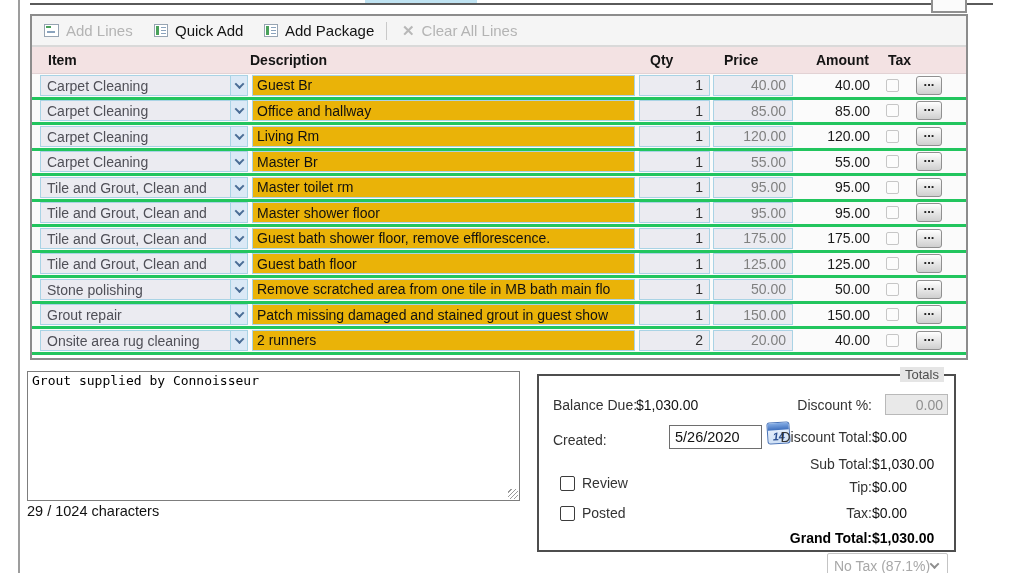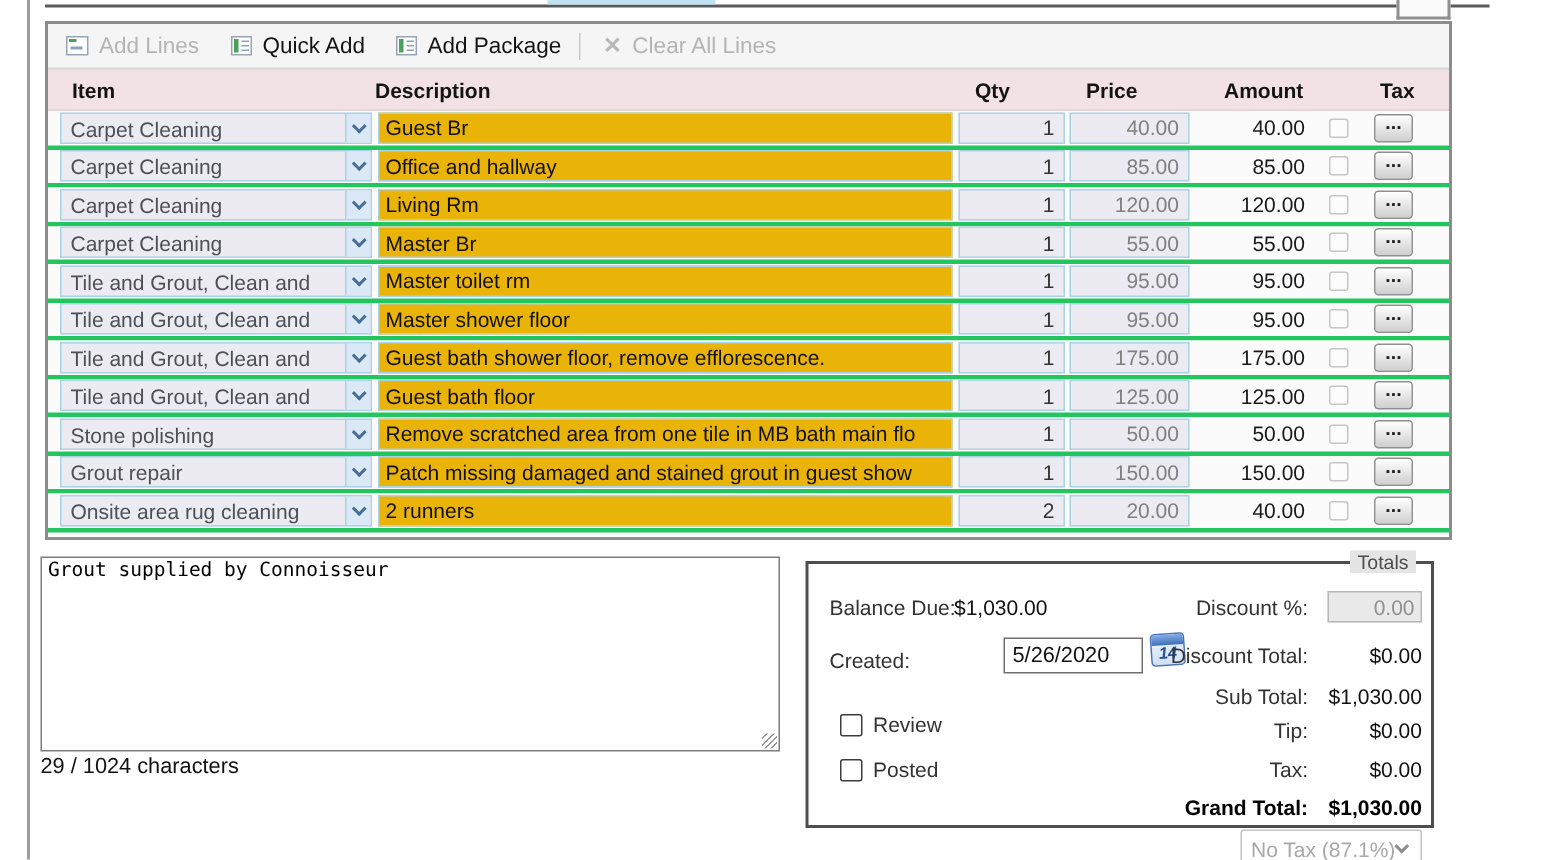--- a/index.html
+++ b/index.html
@@ -28,21 +28,21 @@
   .list-icon { width:14px; height:13px; border:1px solid #96a4b2; background:#fff; position:relative; }
   .list-icon .g { position:absolute; left:1px; top:1px; width:3px; height:9px; background:#49a15a; }
   .list-icon .l1,.list-icon .l2,.list-icon .l3 { position:absolute; left:6px; width:5px; height:1px; background:#8aa3bd; }
   .list-icon .l1{top:2px;} .list-icon .l2{top:5px;} .list-icon .l3{top:8px;}
   .x-icon { font-size:15px; font-weight:bold; color:#b8b8b8; line-height:1; }
 
   .grid-header { position:relative; height:27px; background:#f3e2e3; border-bottom:1px solid #e2d2d4;
                  font-size:14px; font-weight:bold; color:#141414; }
   .grid-header span { position:absolute; top:5px; }
   .h-item{left:16px;} .h-desc{left:218px;} .h-qty{left:618px;} .h-price{left:692px;}
-  .h-amount{left:784px;} .h-tax{left:856px;margin-left:32px;}
+  .h-amount{left:784px;} .h-tax{left:856px;}
 
   .rows { }
   .row { display:flex; align-items:center; height:25.5px; padding-left:8px;
          background:#fbfbfb; border-bottom:3px solid #22c55e; }
   .item-select { width:208px; height:21px; display:flex; border:1px solid #a9d3e5;
                  background:#ebebf1; cursor:pointer; }
   .item-select .txt { flex:1; font-size:14px; color:#4f4f57; padding:2px 0 0 6px;
                       white-space:nowrap; overflow:hidden; }
   .item-select .arrow { width:17px; background:#dbe9f6; border-left:1px solid #a9d3e5;
                         display:flex; align-items:center; justify-content:center; }
@@ -87,21 +87,21 @@
                      background:linear-gradient(#86aee6,#3e6fbd); border-radius:2px 2px 0 0; }
   .cal-icon .day { position:absolute; left:0; right:0; top:7px; text-align:center;
                    font-size:11px; font-weight:bold; font-style:italic; color:#2b4f91; }
   .check-row { position:absolute; display:flex; align-items:center; gap:7px; }
   .review-row { left:21px; top:99px; }
   .posted-row { left:21px; top:129px; }
   .sq-cb { width:15px; height:15px; border:1.5px solid #3c3c3c; border-radius:2px; background:#fff; cursor:pointer; }
 
   .t-row { position:absolute; right:6px; display:flex; align-items:center; }
   .t-row .lbl { width:160px; text-align:right; }
-  .t-row .val { width:76px; text-align:right; }
+  .t-row .val { width:76px; text-align:left; }
   .t-r1{top:18px;} .t-r2{top:53px;} .t-r3{top:80px;} .t-r4{top:103px;} .t-r5{top:129px;} .t-r6{top:154px;}
   .t-r6 .lbl, .t-r6 .val { font-weight:bold; color:#000; }
   .discount-input { width:63px; height:21px; margin-left:13px; border:1px solid #b9b9b9; background:#e9e9e9;
                     color:#909090; text-align:right; padding-right:4px;
                     font:14px "Liberation Sans", sans-serif; outline:none; }
 
   
   .taxrate-lbl { position:absolute; left:763px; top:588px; font-size:14.5px; color:#3f3f3f; }
   .tax-select { position:absolute; left:827px; top:553px; width:121px; height:25px;
                 border:1px solid #c4c4c4; border-radius:2px; background:#fff;

